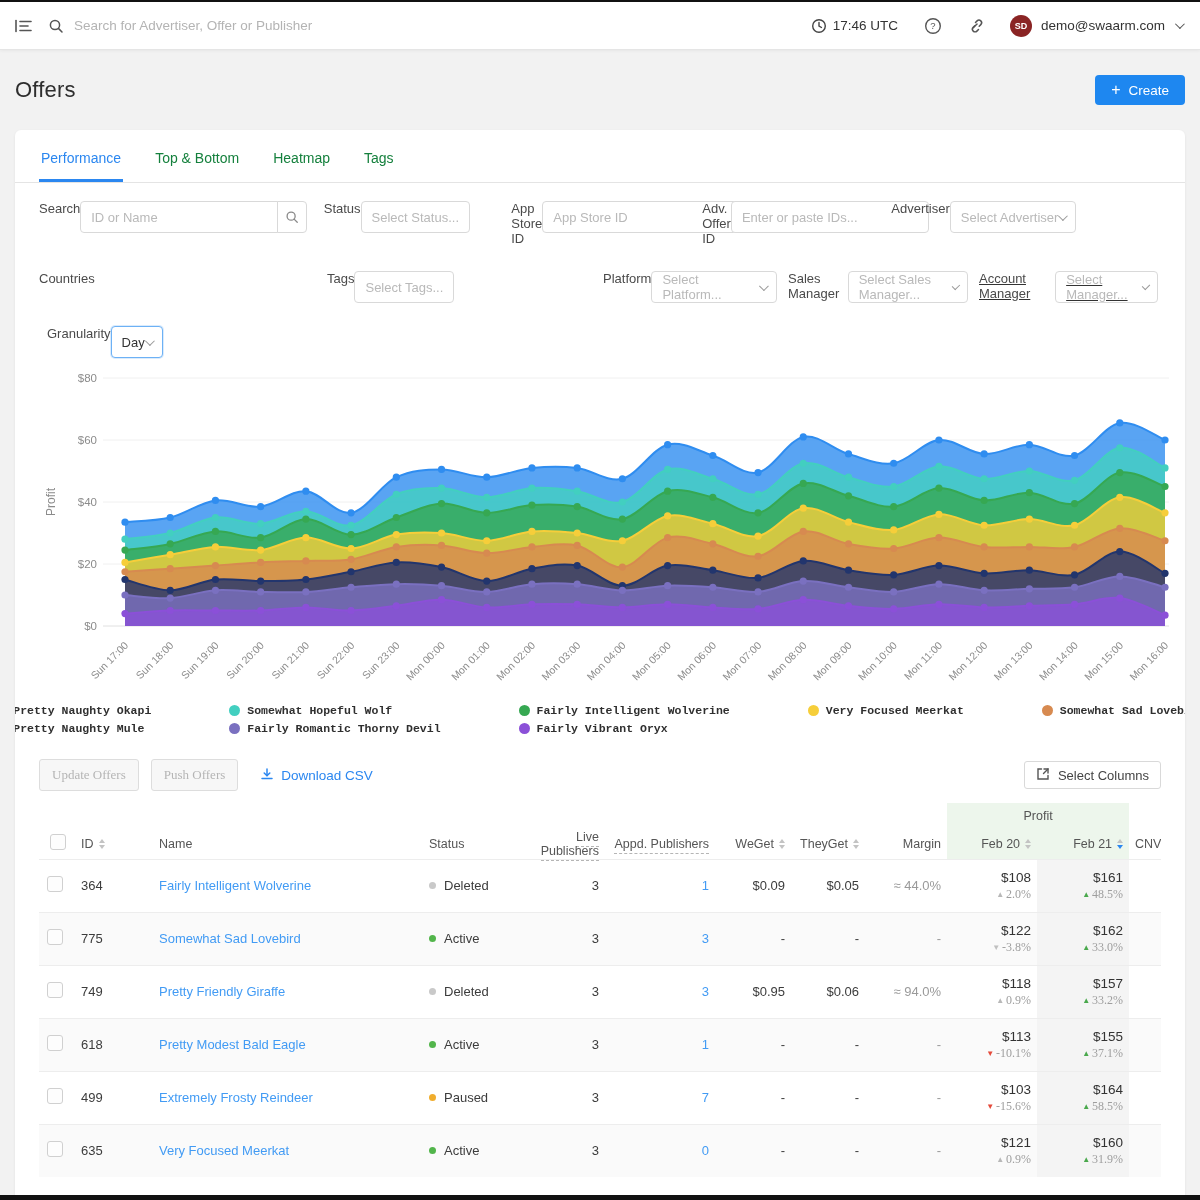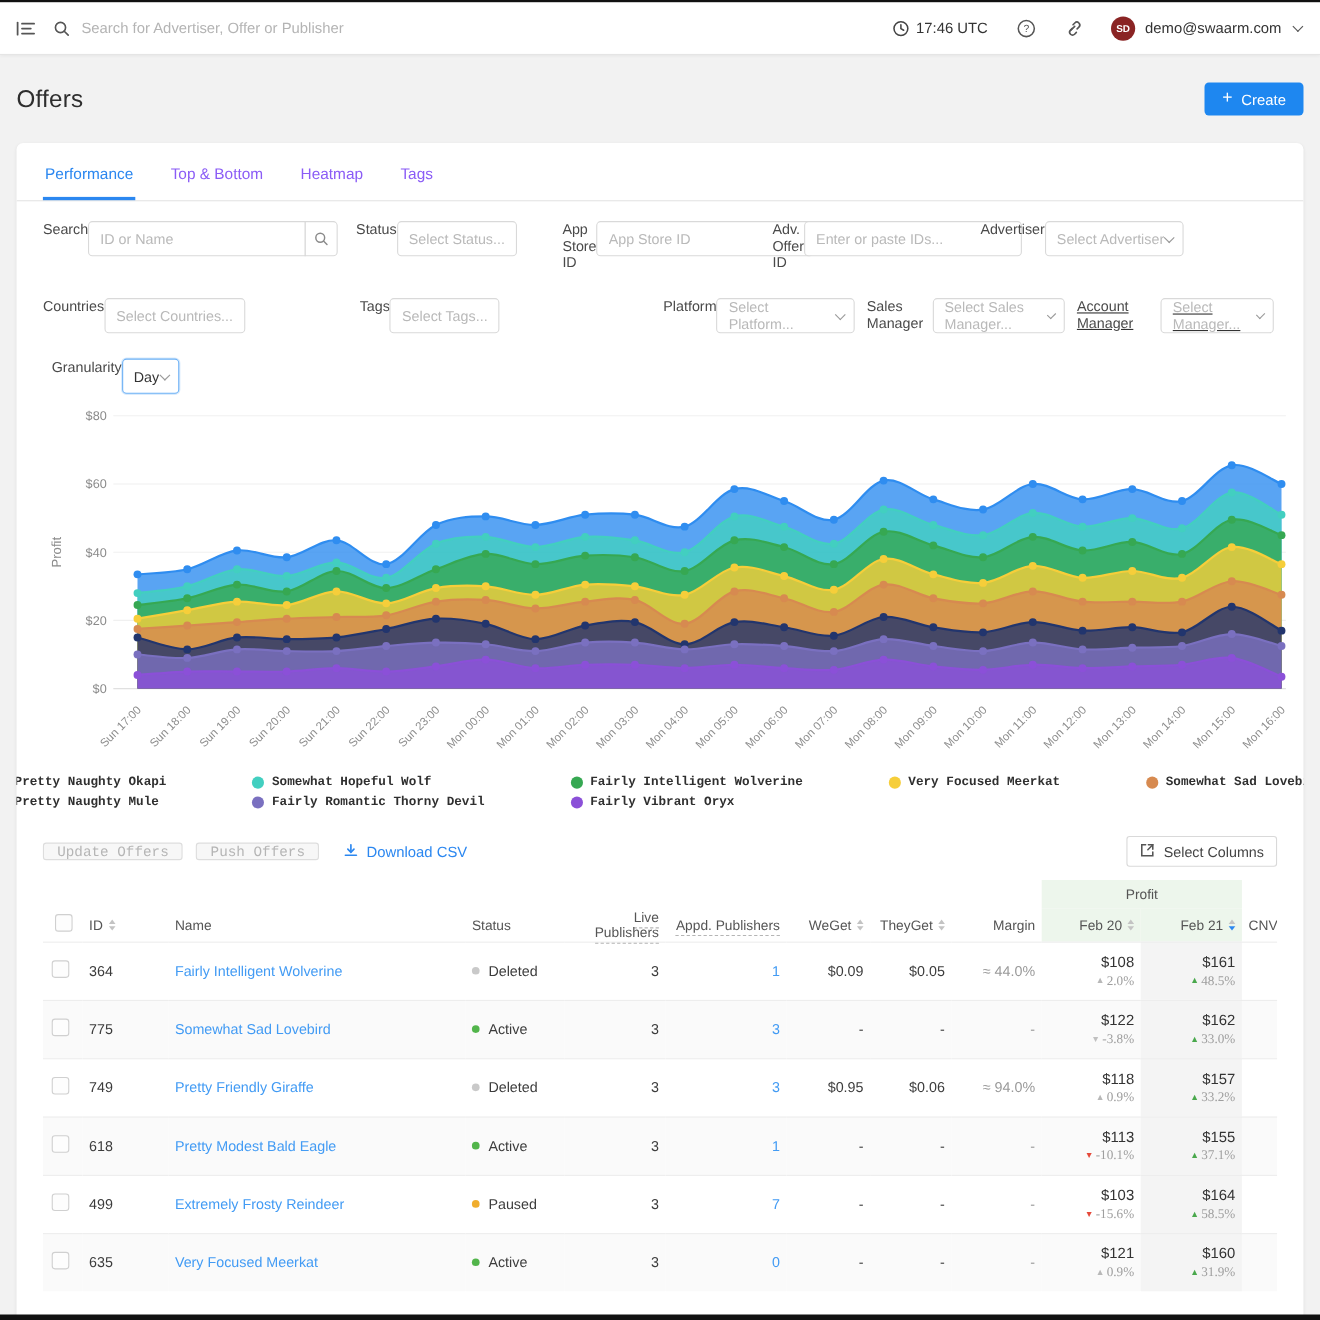--- a/index.html
+++ b/index.html
@@ -35,21 +35,21 @@
   .btn-create { background:#1e87f0; color:#fff; border:none; border-radius:4px; height:30px;
     padding:0 16px; font-size:13.5px; display:flex; align-items:center; gap:8px; cursor:pointer;
     font-family:"Liberation Sans",sans-serif;}
   .btn-create .plus { font-size:16px; font-weight:400; margin-top:-1px;}
 
   
   .card { margin:0 15px; background:#fff; border-radius:6px 6px 0 0; box-shadow:0 1px 3px rgba(0,0,0,.07);
     height:1080px; overflow:hidden; position:relative;}
 
   .tabs { display:flex; gap:30px; padding:14px 24px 0 24px; border-bottom:1px solid #e4e4e4; }
-  .tab { font-size:14px; color:#8b5cf6; padding:6px 2px 13px 2px; cursor:pointer; border-bottom:3px solid transparent; }
+  .tab { font-size:14px; color:#15803d; padding:6px 2px 13px 2px; cursor:pointer; border-bottom:3px solid transparent; }
   .tab.active { color:#2b87f0; border-bottom-color:#2b87f0; }
 
   
   .filters { padding:18px 24px 0 24px; }
   .frow { display:flex; gap:11px; margin-bottom:17px; }
   .field { display:flex; flex-direction:row; }
   .flabel { font-size:13px; color:#4a4a4a; margin-bottom:8px; }
   .fin { height:32px; border:1px solid #d9d9d9; border-radius:4px; background:#fff; font-size:13px;
     padding:0 10px; color:#444; display:flex; align-items:center; font-family:"Liberation Sans",sans-serif; outline:none; }
   input.fin::placeholder { color:#b9b9b9; }
@@ -70,22 +70,22 @@
 
   
   .chart-wrap { padding:4px 24px 0 10px; }
   .legend { display:grid; grid-template-columns:repeat(5,max-content); column-gap:78px; row-gap:5px;
     justify-content:center; margin:2px 0 10px 0; }
   .litem { display:flex; align-items:center; gap:7px; font-size:11.5px; font-weight:bold; color:#2f2f2f; cursor:pointer;font-family:Liberation Mono, monospace;}
   .ldot { width:11px; height:11px; border-radius:50%; flex:none; }
 
   
   .tbar { display:flex; align-items:center; padding:14px 24px 12px 24px; }
-  .btn-dis { background:#f7f7f7; border:1px solid #ddd; color:#b5b5b5; border-radius:3px; height:16px;
-    padding:0 12px; font-size:13px; margin-right:12px; font-family:Liberation Mono, monospace;}
+  .btn-dis { background:#f7f7f7; border:1px solid #ddd; color:#b5b5b5; border-radius:3px; height:32px;
+    padding:0 12px; font-size:13px; margin-right:12px; font-family:Liberation Serif, serif;}
   .dl { display:flex; align-items:center; gap:7px; color:#2b87f0; font-size:13.5px; margin-left:10px; cursor:pointer;}
   .spacer { flex:1; }
   .btn-cols { background:#fff; border:1px solid #d9d9d9; color:#444; border-radius:3px; height:28px;
     padding:0 11px; font-size:13px; display:flex; align-items:center; gap:8px; cursor:pointer;
     font-family:"Liberation Sans",sans-serif;}
 
   
   .tblclip { margin:0 24px; overflow:hidden; width:1122px; }
   table { border-collapse:collapse; table-layout:fixed; width:1170px; }
   col.csel{width:36px} col.cid{width:78px} col.cname{width:270px} col.cstatus{width:90px}
@@ -222,23 +222,20 @@
         <span class="flabel">Advertiser</span>
         <div class="fin sel">
             <span class="ph">Select Advertiser</span>
             <span class="chev"></span>
           </div>
       </div>
     </div>
     <div class="frow">
       <div class="field v1">
         <span class="flabel">Countries</span>
-        <div class="fin sel">
-            <span class="ph">Select Countries...</span>
-          </div>
       </div>
       <div class="field v2">
         <span class="flabel">Tags</span>
         <div class="fin sel">
             <span class="ph">Select Tags...</span>
           </div>
       </div>
       <div class="field v3">
         <span class="flabel">Platform</span>
         <div class="fin sel">

